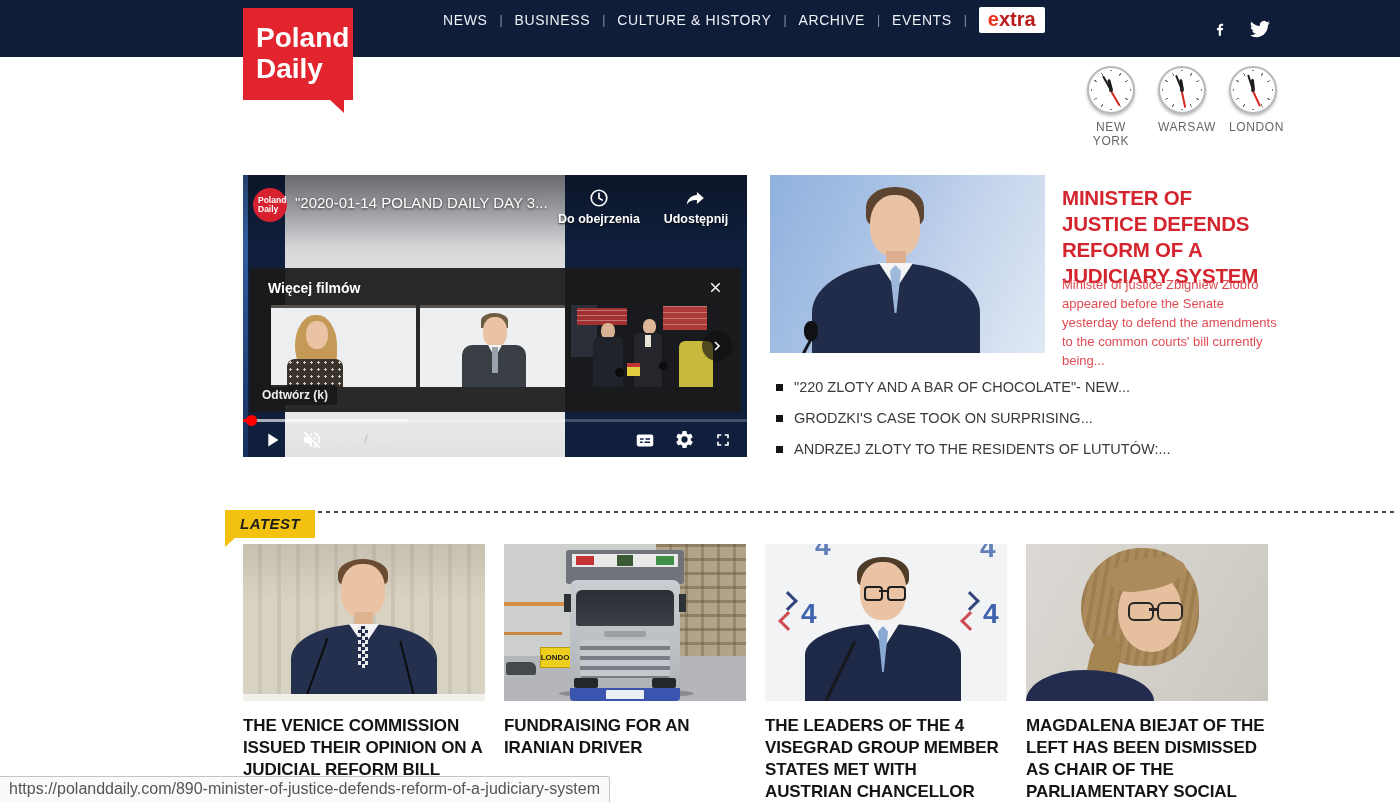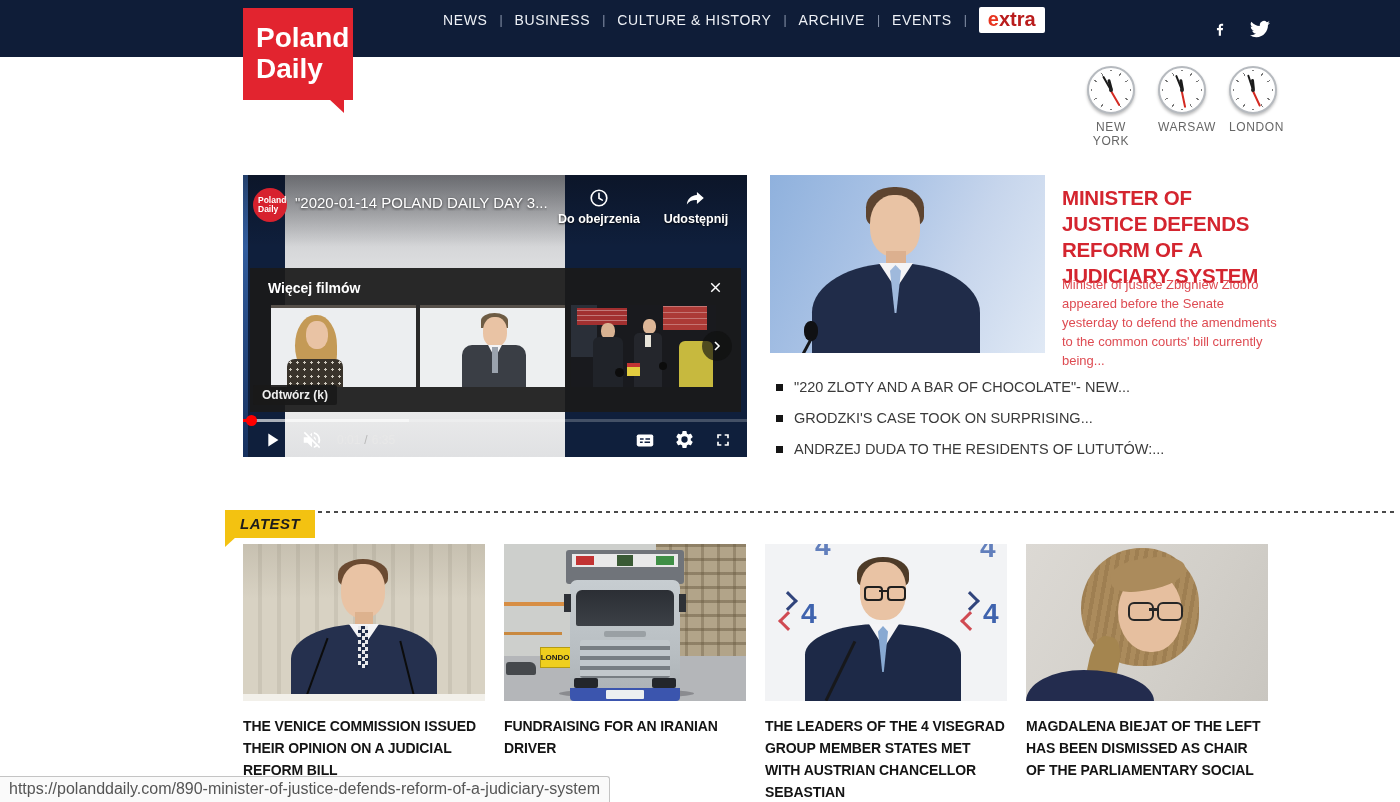--- a/index.html
+++ b/index.html
@@ -85,21 +85,21 @@
 
   
   .divider{left:318px;top:511px;width:1080px;height:2px;
         background:repeating-linear-gradient(90deg,#4a4a4a 0 4px,transparent 4px 8px);}
   .latest-label{left:225px;top:510px;background:#f3c211;color:#1c1c1c;font-weight:bold;font-size:15px;
         letter-spacing:.5px;padding:5px 15px 6px;z-index:3;font-style:italic;}
   .latest-label::after{content:"";position:absolute;left:0;bottom:-9px;width:0;height:0;
         border-top:10px solid #f3c211;border-right:11px solid transparent;}
   .card{position:absolute;top:544px;width:242px;}
   .card-img{position:relative;width:242px;height:157px;overflow:hidden;cursor:pointer;}
-  .card-title{margin-top:14px;font-size:14px;line-height:22px;font-weight:bold;color:#141414;
+  .card-title{margin-top:14px;font-size:17px;line-height:22px;font-weight:bold;color:#141414;
         letter-spacing:-.1px;cursor:pointer;}
 
   
   .head{background:#e9c3a4;}
   .suit{background:#202c49;}
   .shirtW{background:#f4f4f6;clip-path:polygon(0 0,100% 0,50% 100%);}
   .tieShape{clip-path:polygon(50% 0,100% 12%,58% 100%,42% 100%,0 12%);}
   .chev{width:11px;height:11px;border-left:3.5px solid;border-bottom:3.5px solid;}
   .v4num{position:absolute;font-weight:bold;font-size:28px;color:#3f63ae;font-style:normal;}
 
@@ -305,21 +305,21 @@
     <div class="news-row">
       <i class="news-bullet"></i>
       <span class="news-text">"220 ZLOTY AND A BAR OF CHOCOLATE"- NEW...</span>
     </div>
     <div class="news-row">
       <i class="news-bullet"></i>
       <span class="news-text">GRODZKI'S CASE TOOK ON SURPRISING...</span>
     </div>
     <div class="news-row">
       <i class="news-bullet"></i>
-      <span class="news-text">ANDRZEJ DUDA TO THE RESIDENTS OF LUTUTÓW:...</span>
+      <span class="news-text">ANDRZEJ ZLOTY TO THE RESIDENTS OF LUTUTÓW:...</span>
     </div>
   </div>
 
   <i class="px divider"></i>
   <div class="abs latest-label">LATEST</div>
 
   <article class="card" style="left:243px;">
     <div class="card-img" style="background:repeating-linear-gradient(90deg,#d8d2c3 0 15px,#cbc5b6 15px 19px);">
       <i class="px" style="left:0;top:0;width:100%;height:100%;background:linear-gradient(rgba(120,110,90,.18),transparent 35%)"></i>
       <i class="px" style="left:95px;top:15px;width:50px;height:30px;background:#6b4b32;border-radius:50% 50% 35% 35%"></i>

